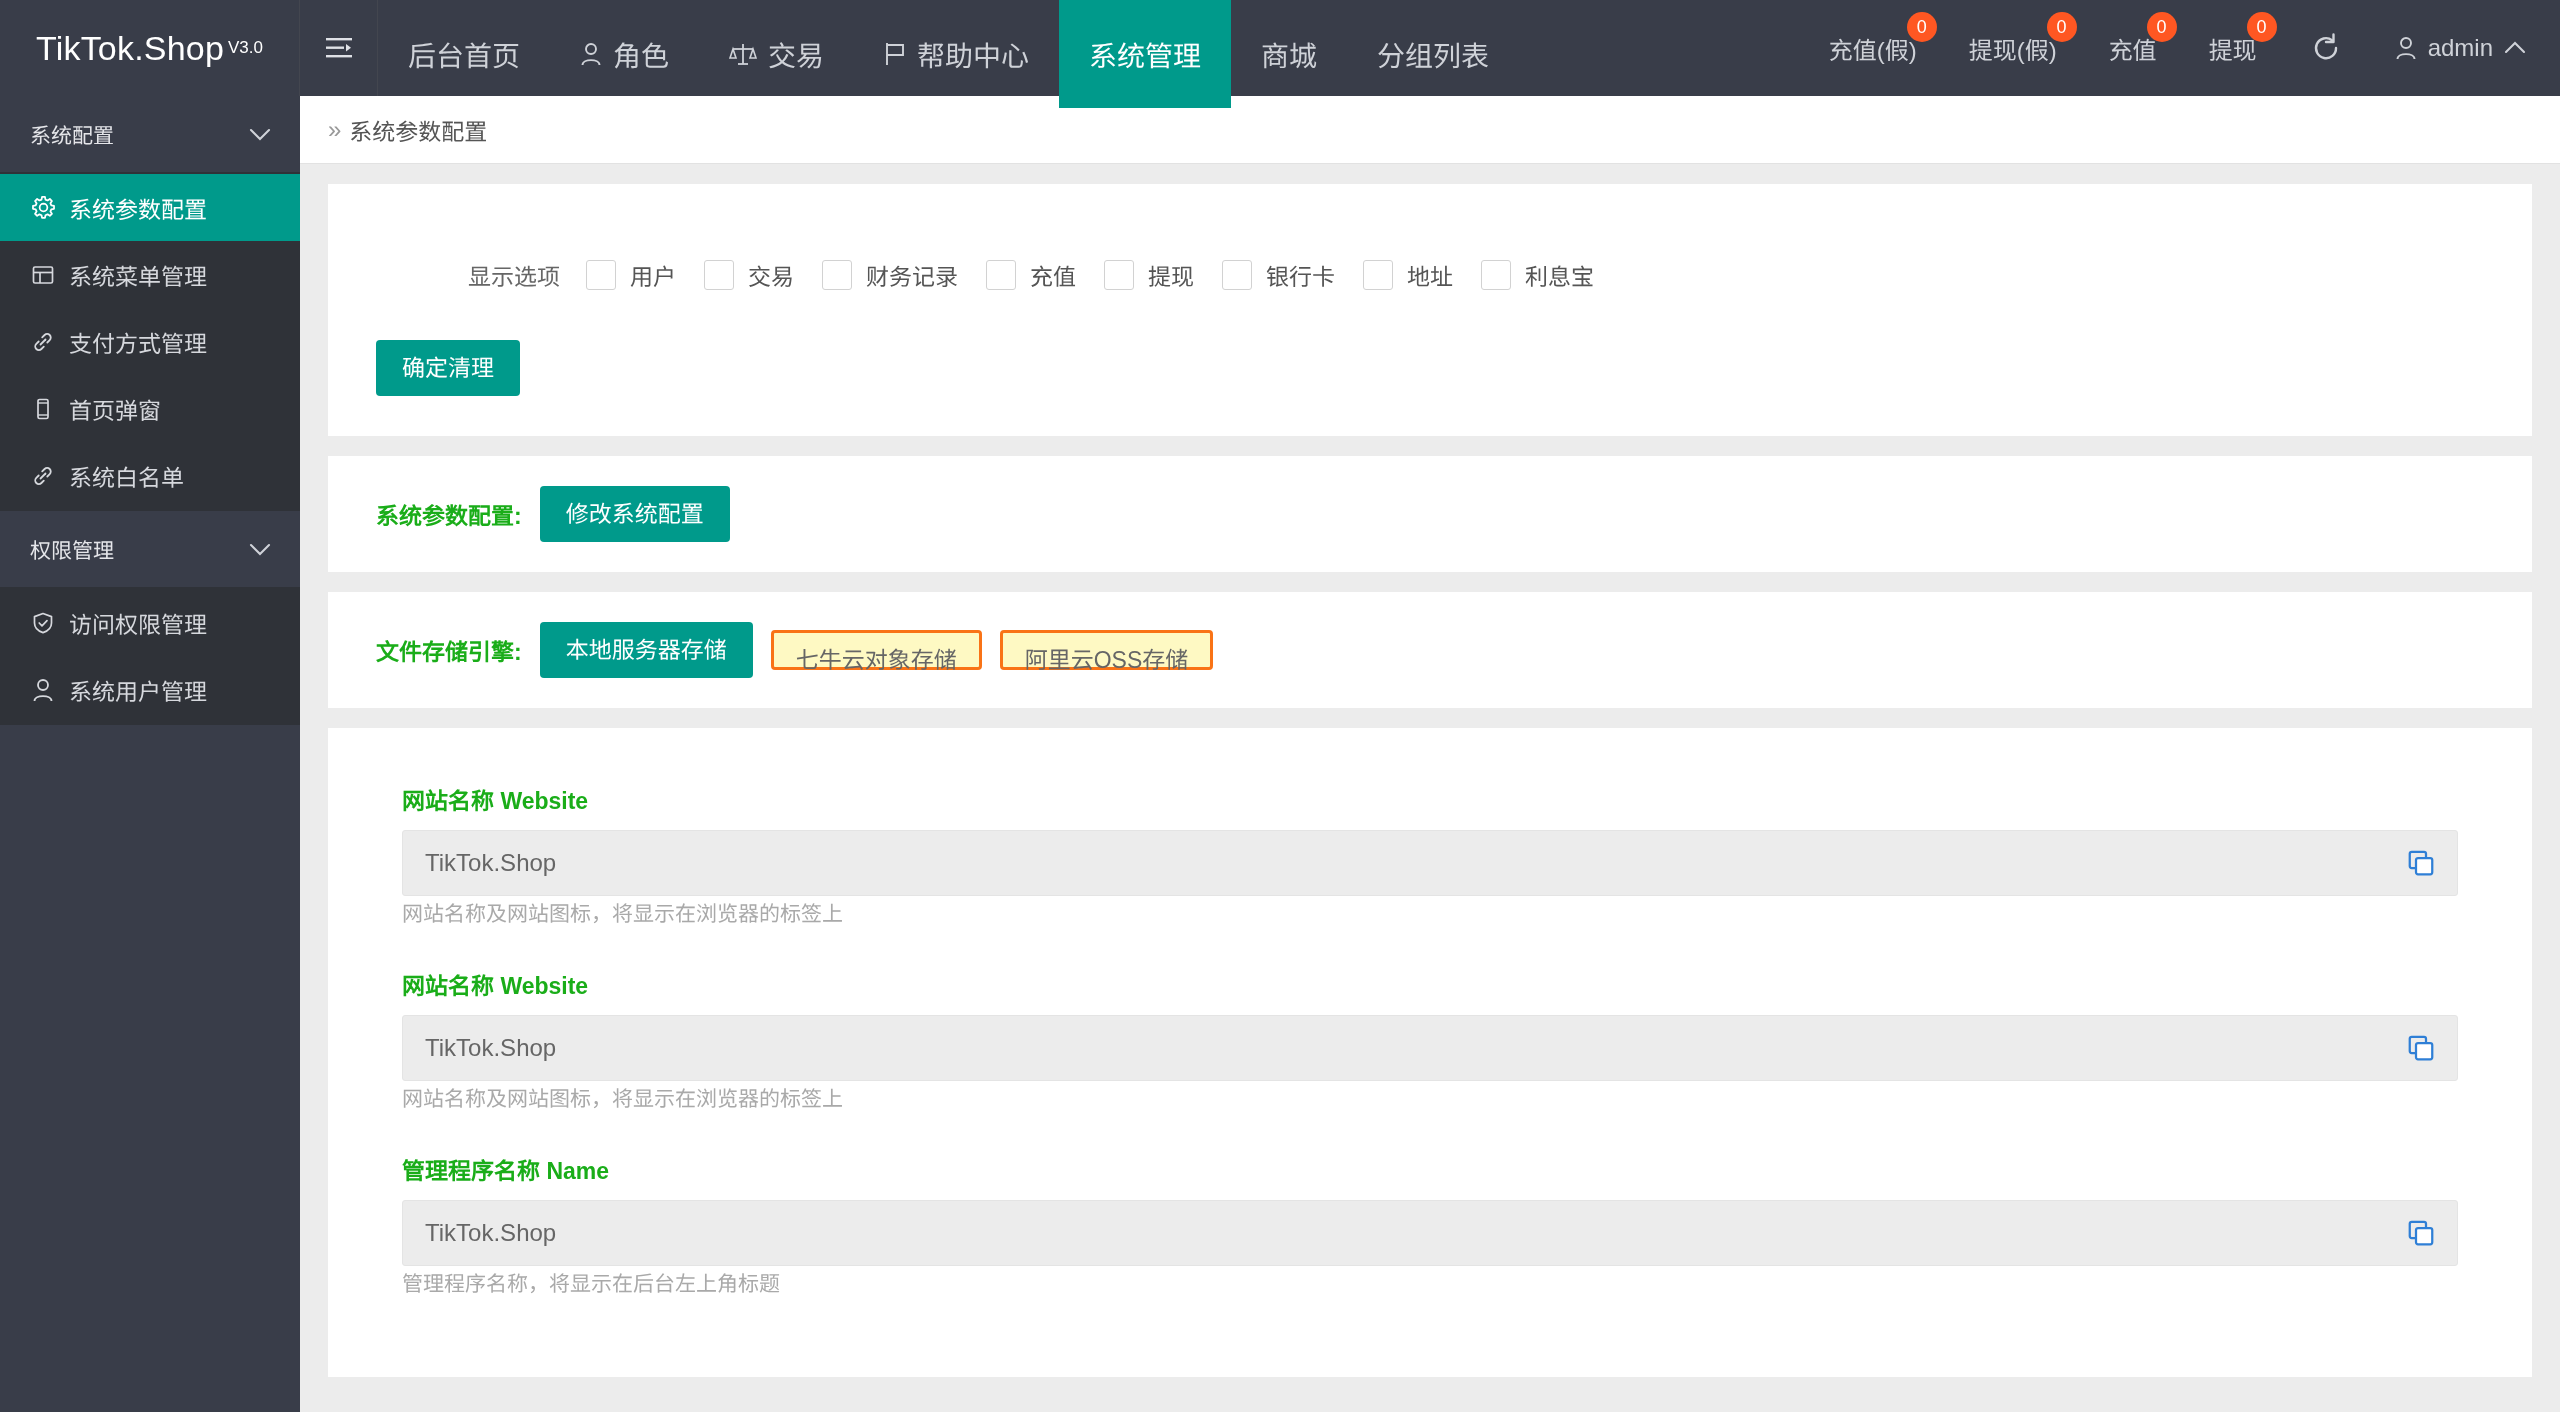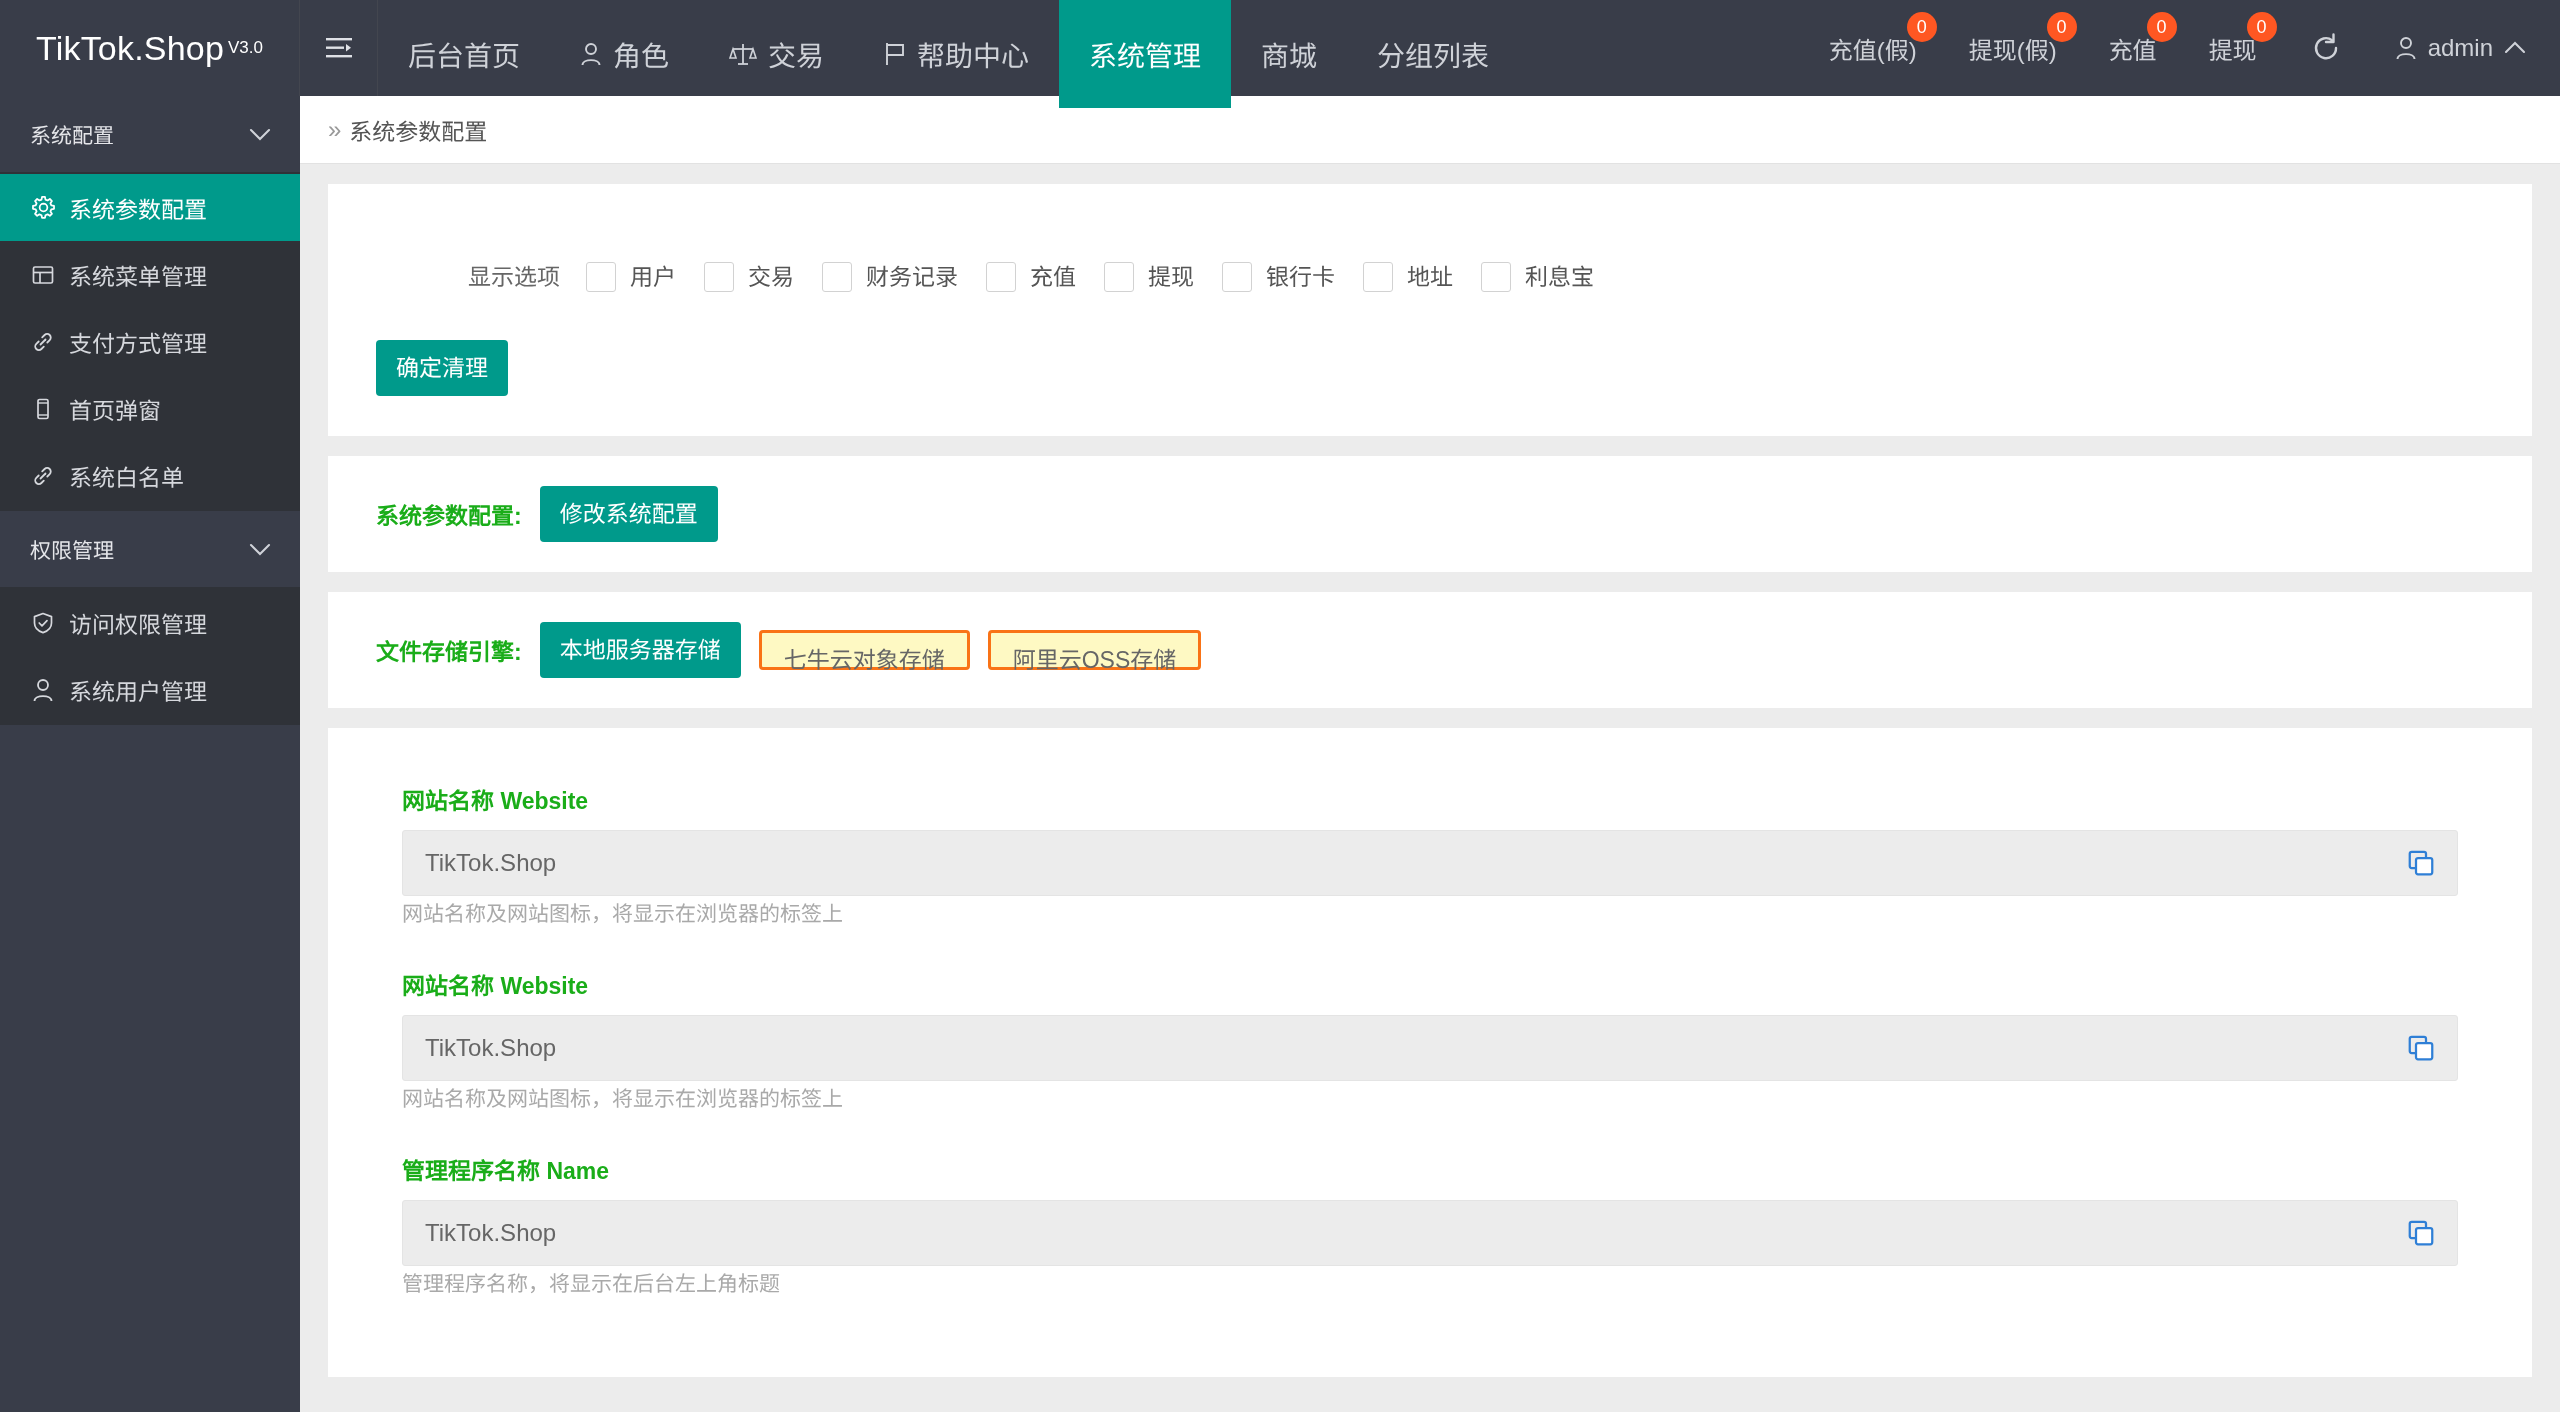--- a/index.html
+++ b/index.html
@@ -115,34 +115,34 @@
 
   .sec-title {
     color: #1aad19; font-weight: bold; font-size: 23px;
   }
 
   .cb-row {
     display: flex; align-items: center; gap: 0;
     margin-top: 40px; padding-left: 92px;
   }
   .cb-label-lead { font-size: 23px; color: #666; margin-right: 26px; }
-  .cb-wrap { display: flex; align-items: flex-end; margin-right: 28px; }
+  .cb-wrap { display: flex; align-items: center; margin-right: 28px; }
   .cb-box {
     width: 30px; height: 30px; border: 1px solid #d2d2d2;
     border-radius: 3px; background: #fff; cursor: pointer; flex: none;
   }
   .cb-text { font-size: 23px; color: #555; margin-left: 14px; white-space: nowrap; }
 
   .btn {
     border: none; border-radius: 4px; cursor: pointer;
     font-family: inherit; white-space: nowrap;
   }
   .btn-primary {
     background: #009A8B; color: #fff;
-    font-size: 23px; padding: 0 20px; height: 56px; line-height: 56px;
+    font-size: 23px; padding: 0 26px; height: 56px; line-height: 56px;
   }
   .btn-default {
     background: #fef9c3; color: #666; border: 3px solid #f97316;
     font-size: 23px; padding: 0 22px; height: 40px; line-height: 54px;
   }
 
   .clear-btn-wrap { margin-top: 48px; }
 
   .inline-row {
     display: flex; align-items: center; gap: 18px;

